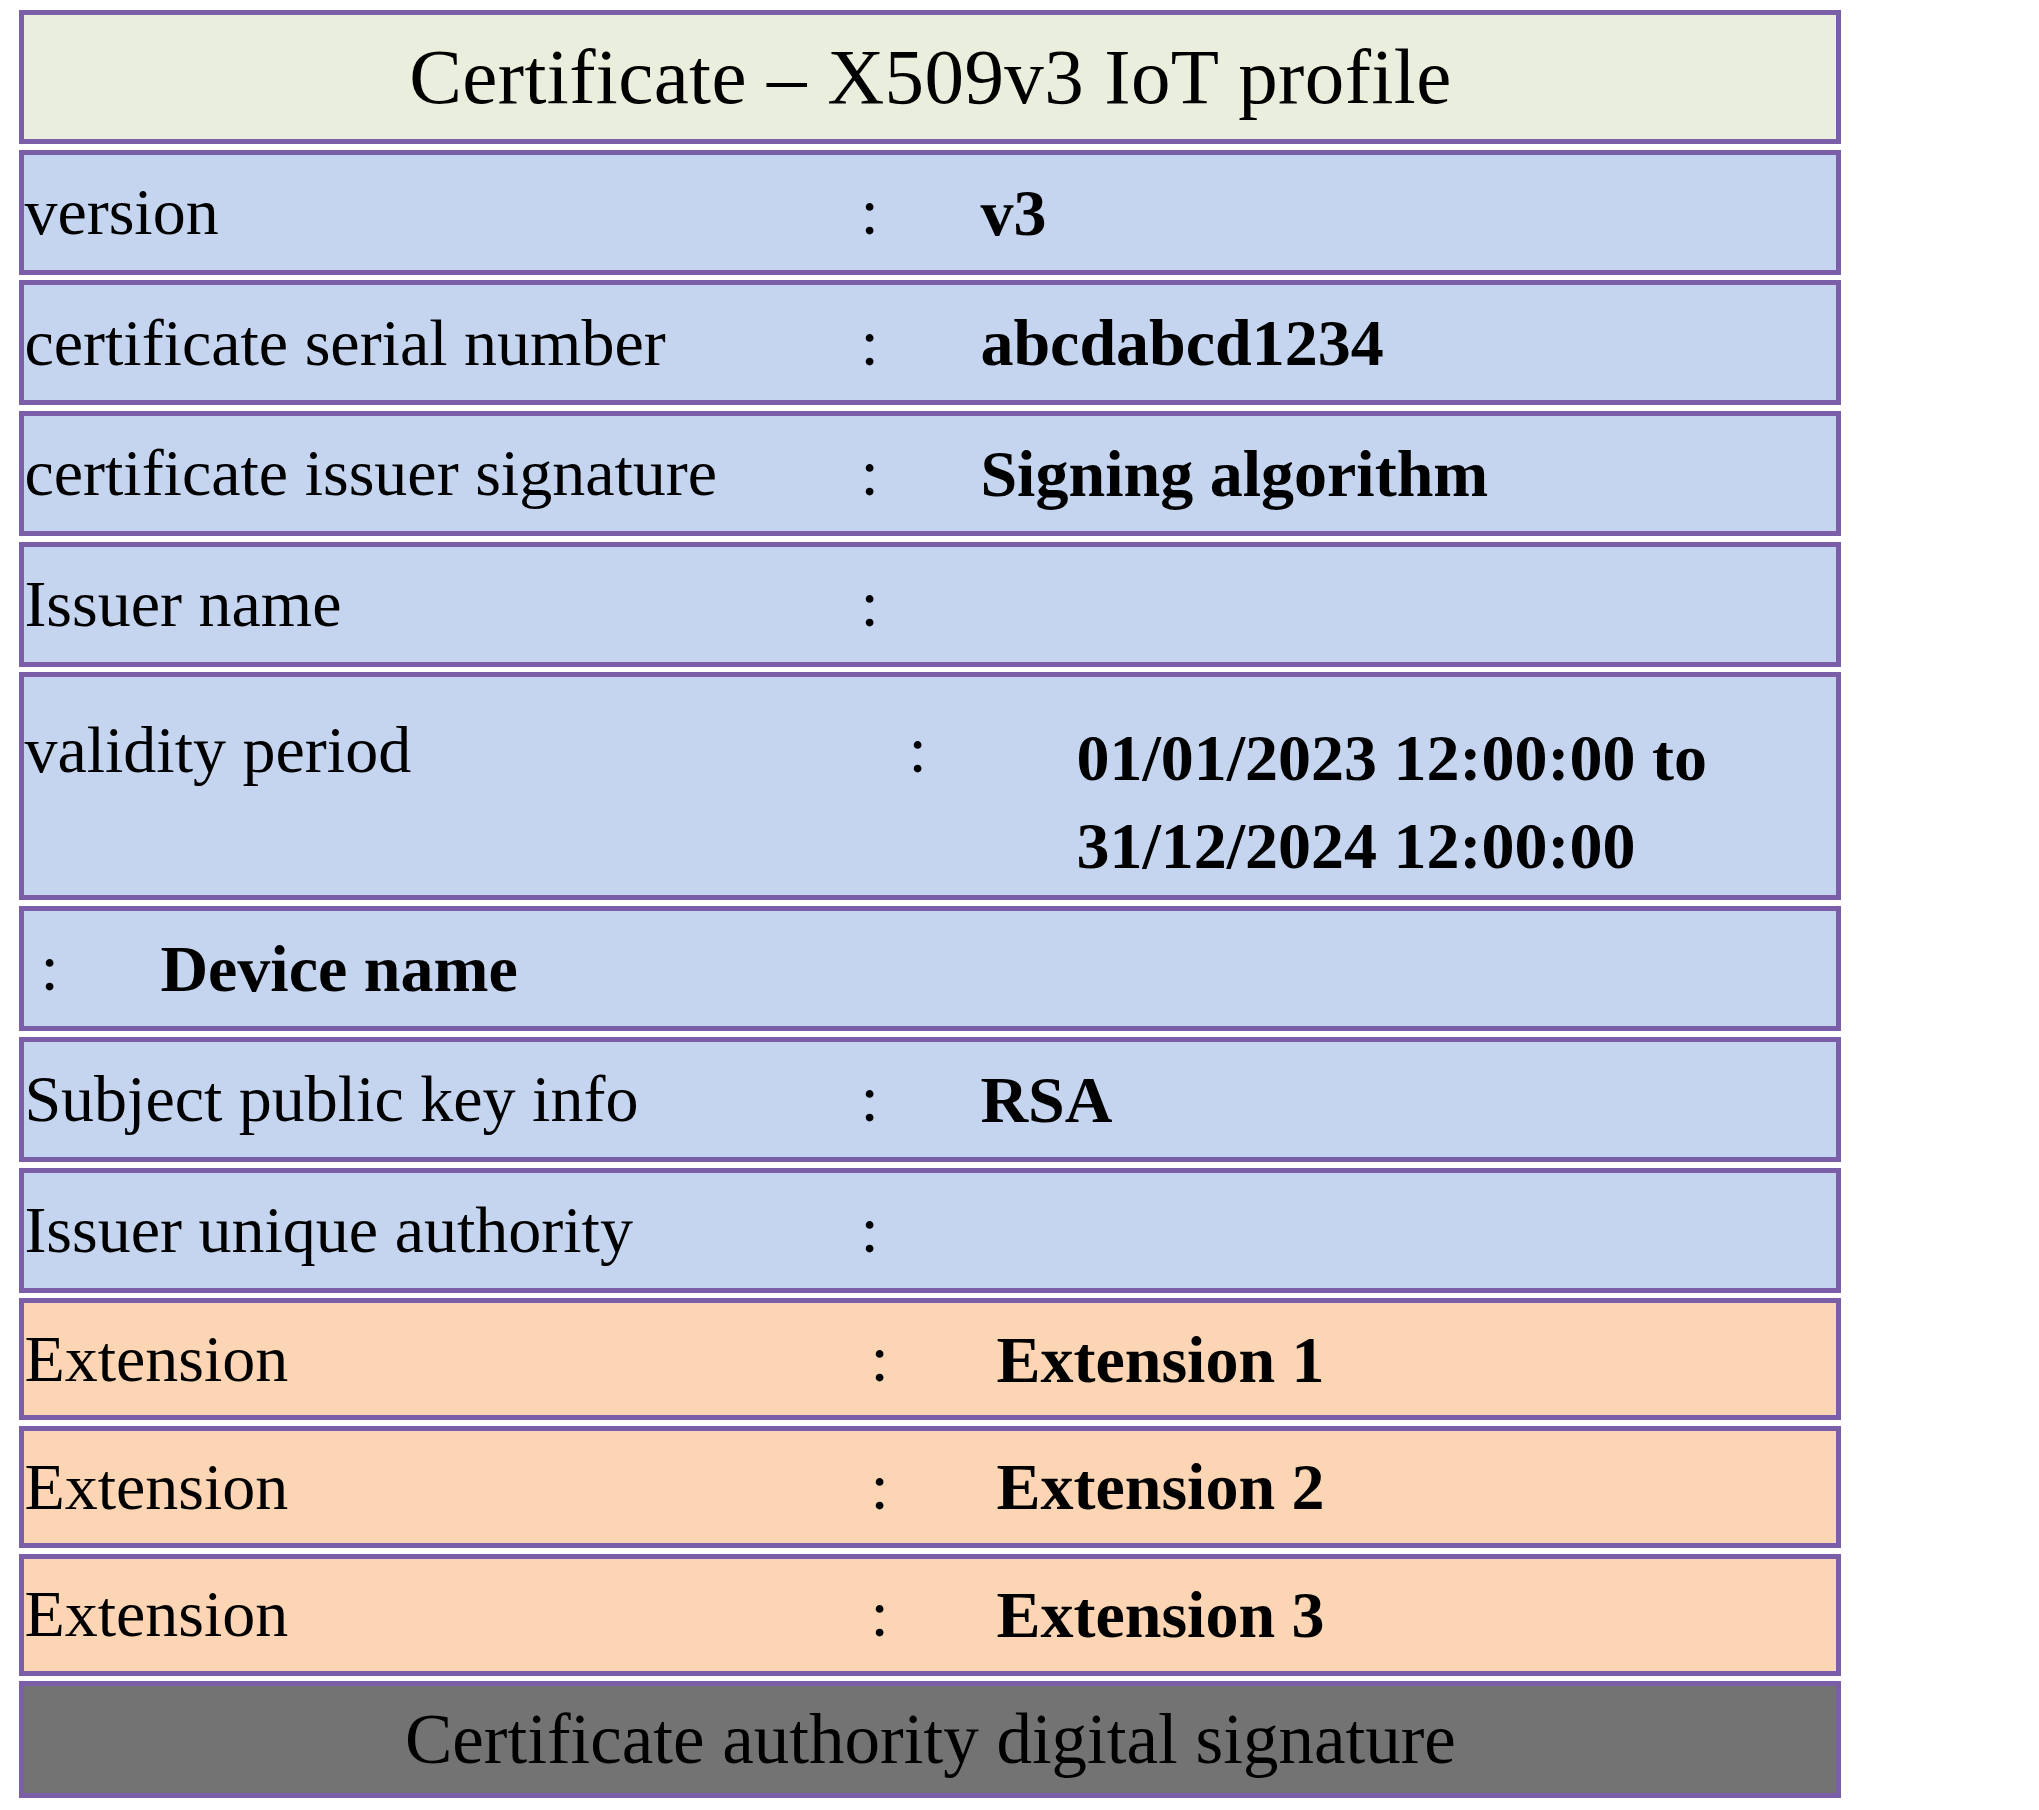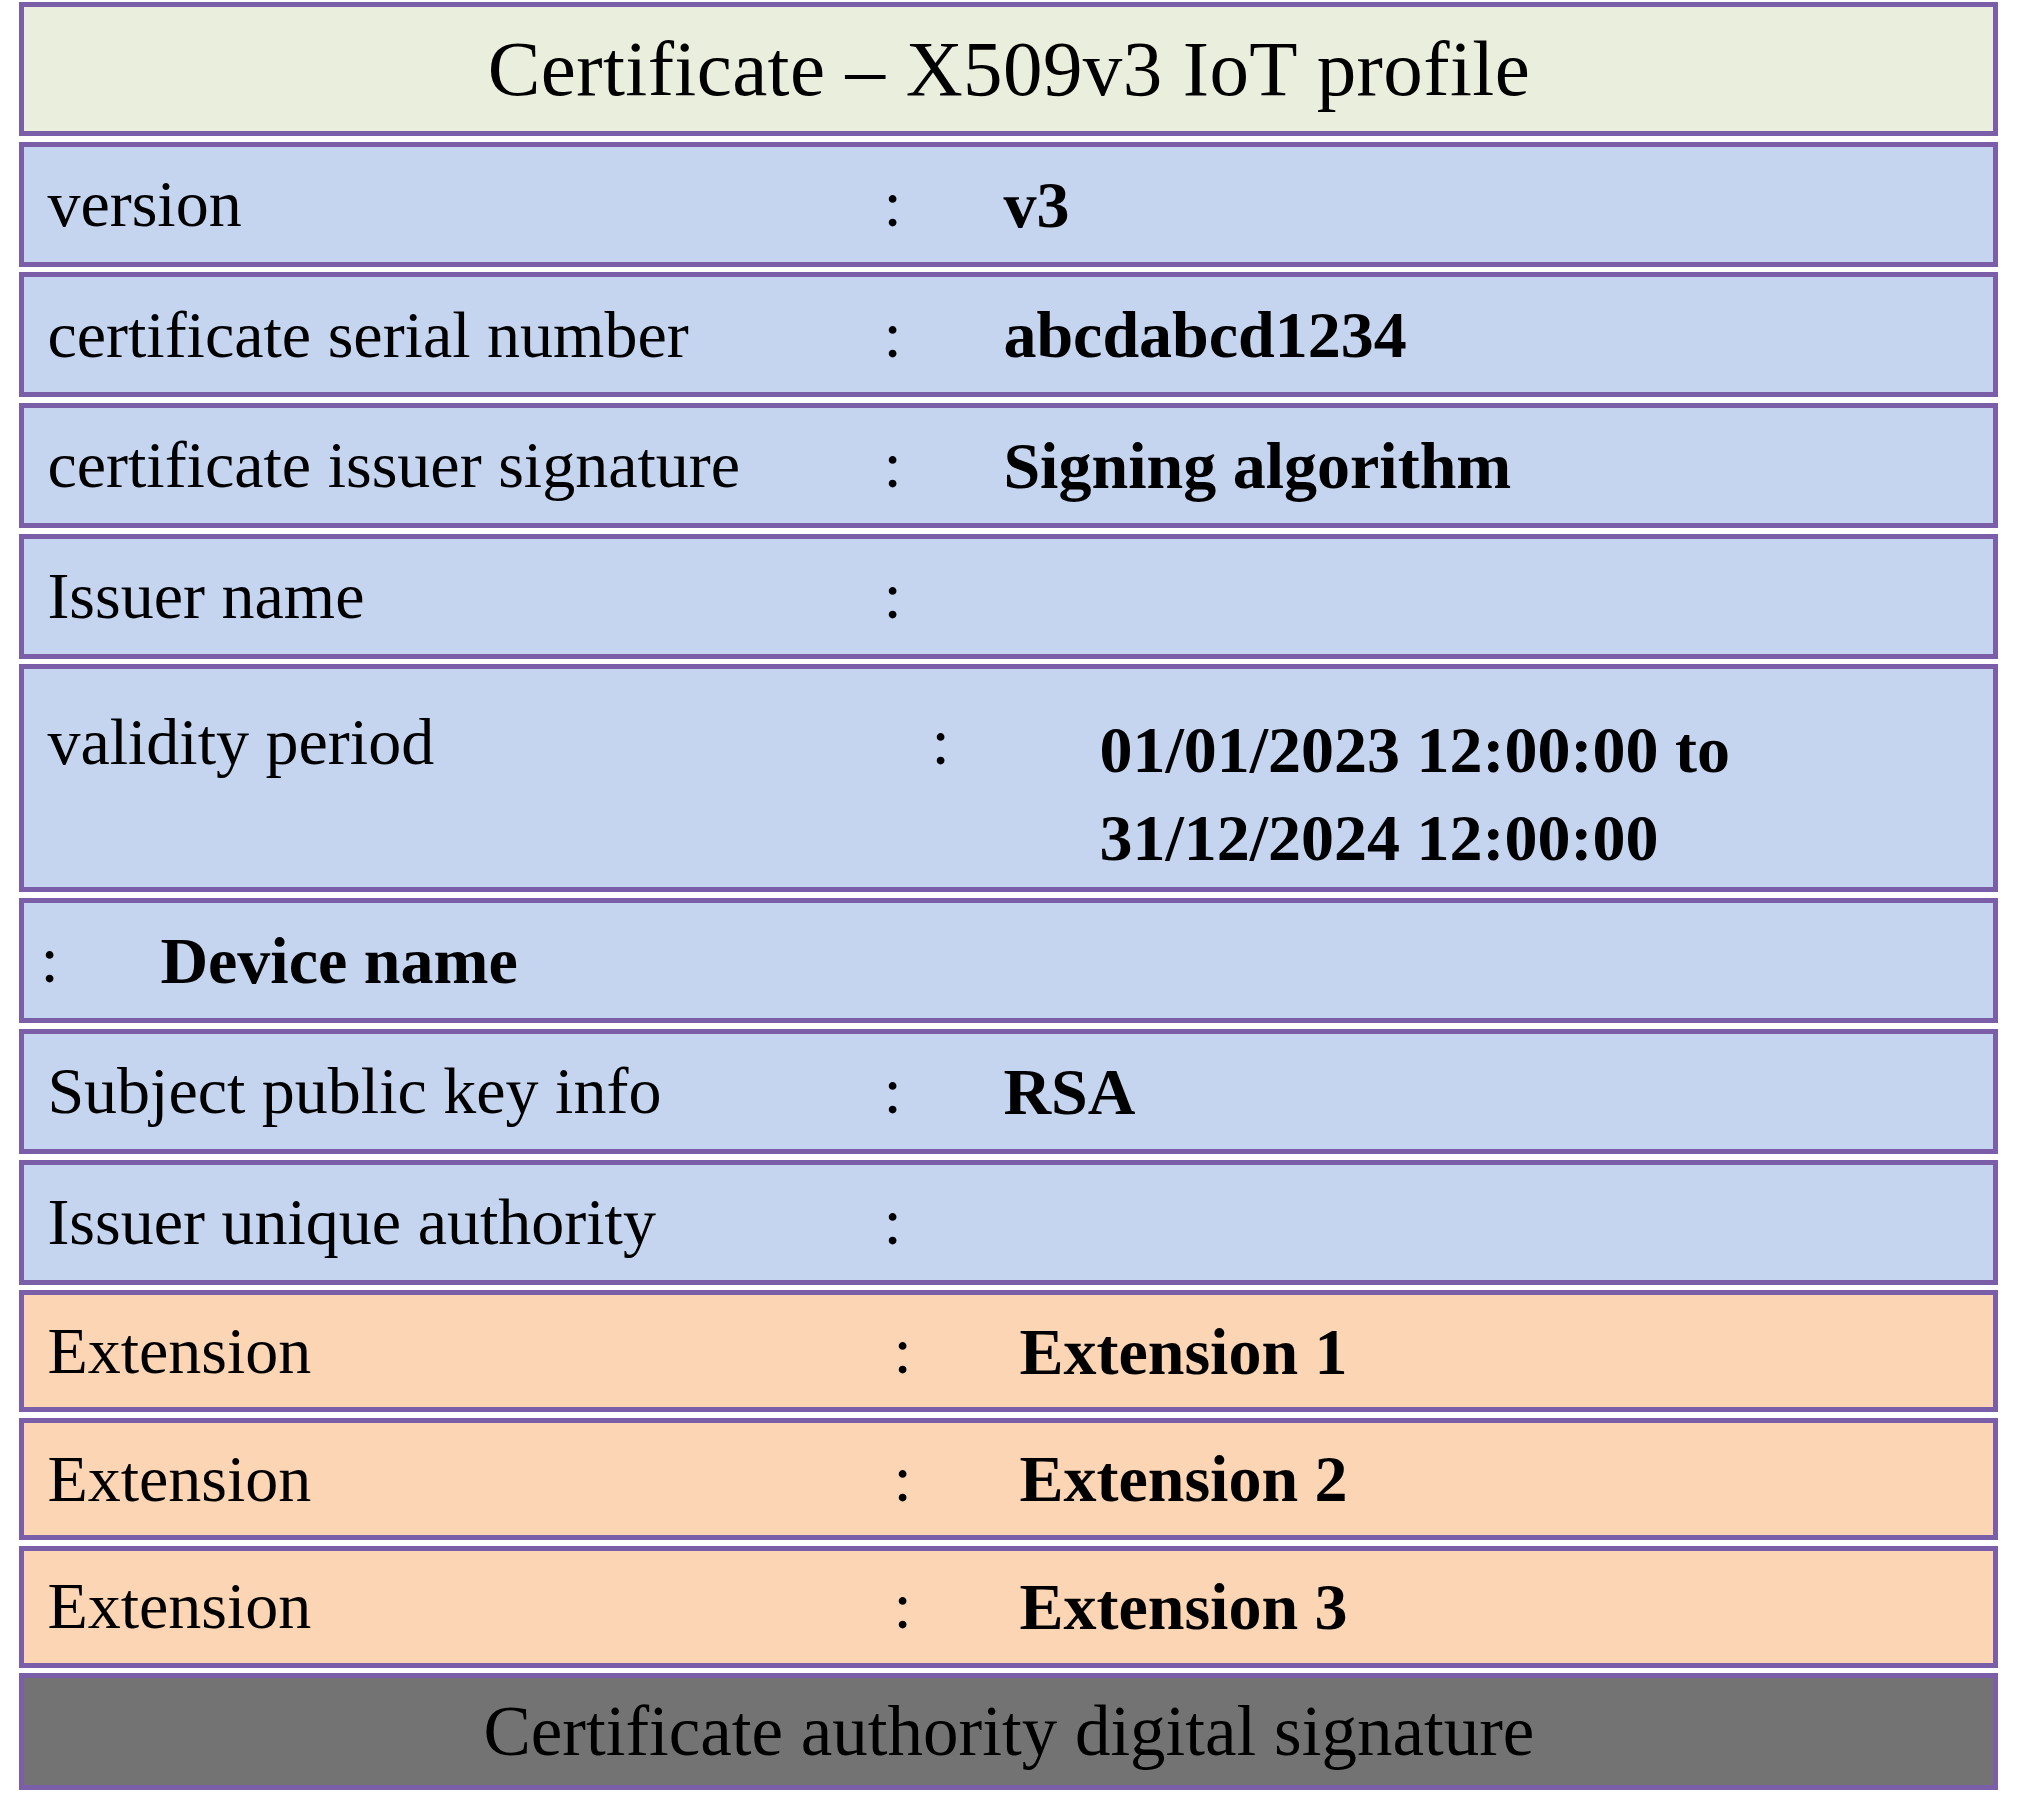--- a/index.html
+++ b/index.html
@@ -11,22 +11,22 @@
     width: 2040px;
     height: 1811px;
     font-family: "Liberation Serif", "DejaVu Serif", serif;
     color: #000000;
     overflow: hidden;
   }
 
   .cert-table {
     position: absolute;
     left: 19.4px;
-    top: 2px;
-    width: 1979px;
+    top: 10px;
+    width: 1822px;
     box-sizing: border-box;
     display: flex;
     flex-direction: column;
     gap: 5.7px;
   }
 
   .row {
     box-sizing: border-box;
     border: 5.7px solid #7a5fa8;
     display: flex;
@@ -57,21 +57,20 @@
     align-items: flex-start;
     gap: 48px;
   }
   .row.ext-row {
     background: #fbd5b4;
     height: 122px;
   }
 
   .cell-label {
     flex: 0 0 820px;
-    padding-left: 23px;
     font-size: 66px;
     line-height: 1.1;
     white-space: nowrap;
   }
   .cell-colon {
     flex: 0 0 97px;
     font-size: 66px;
     line-height: 1.1;
     text-align: left;
     padding-left: 16px;

